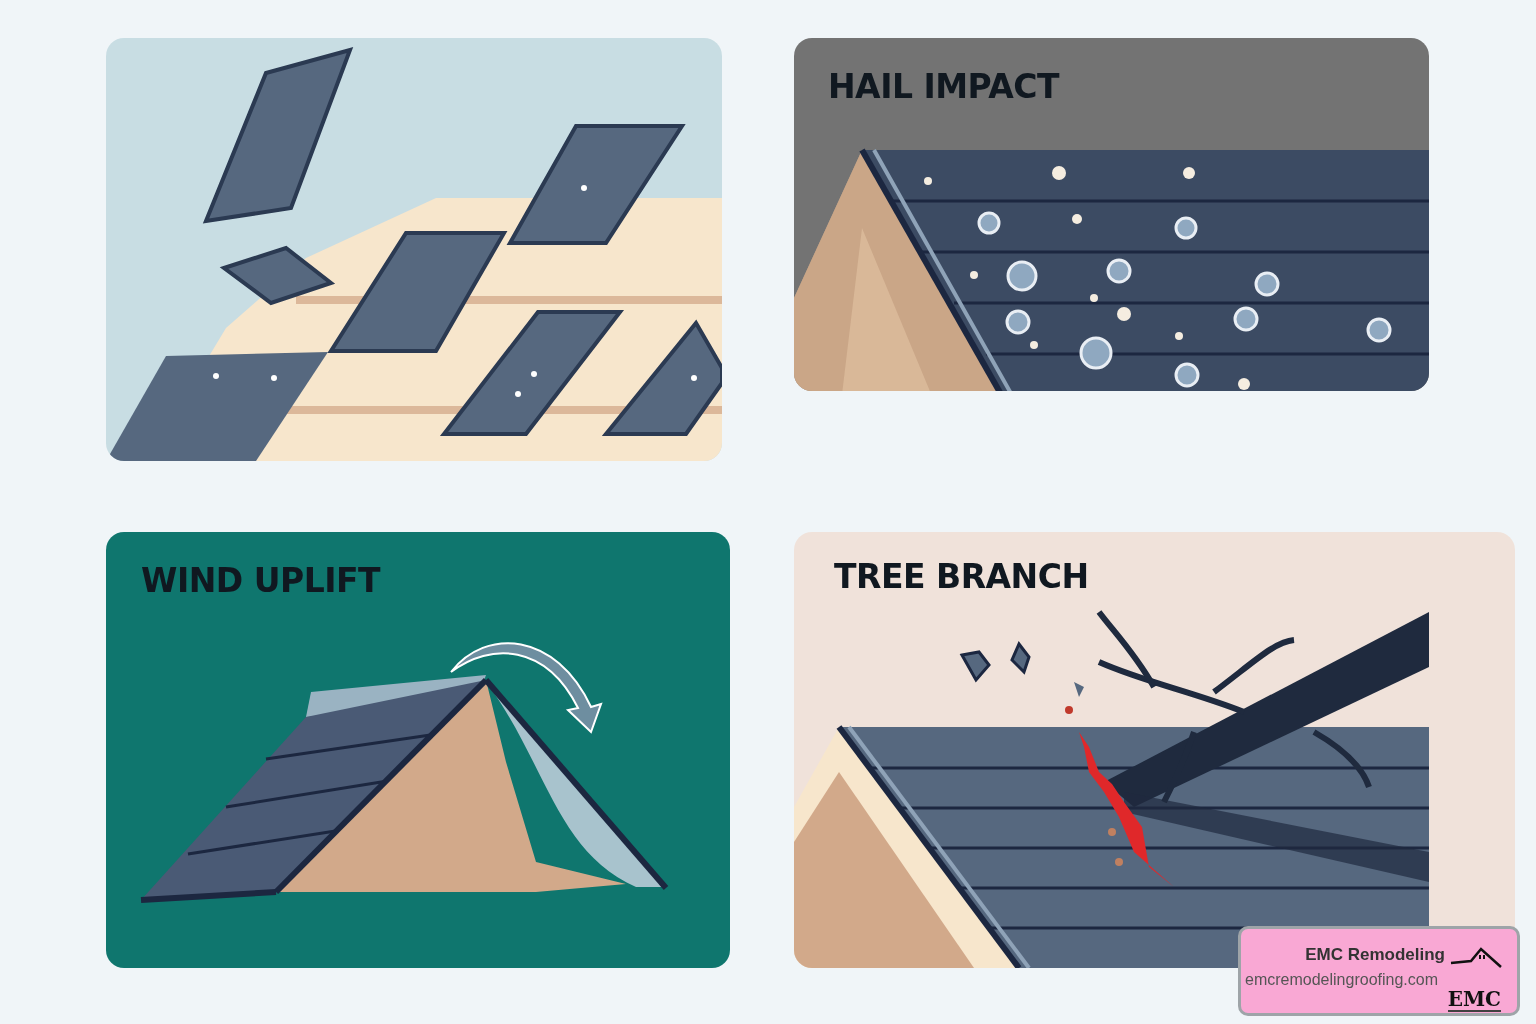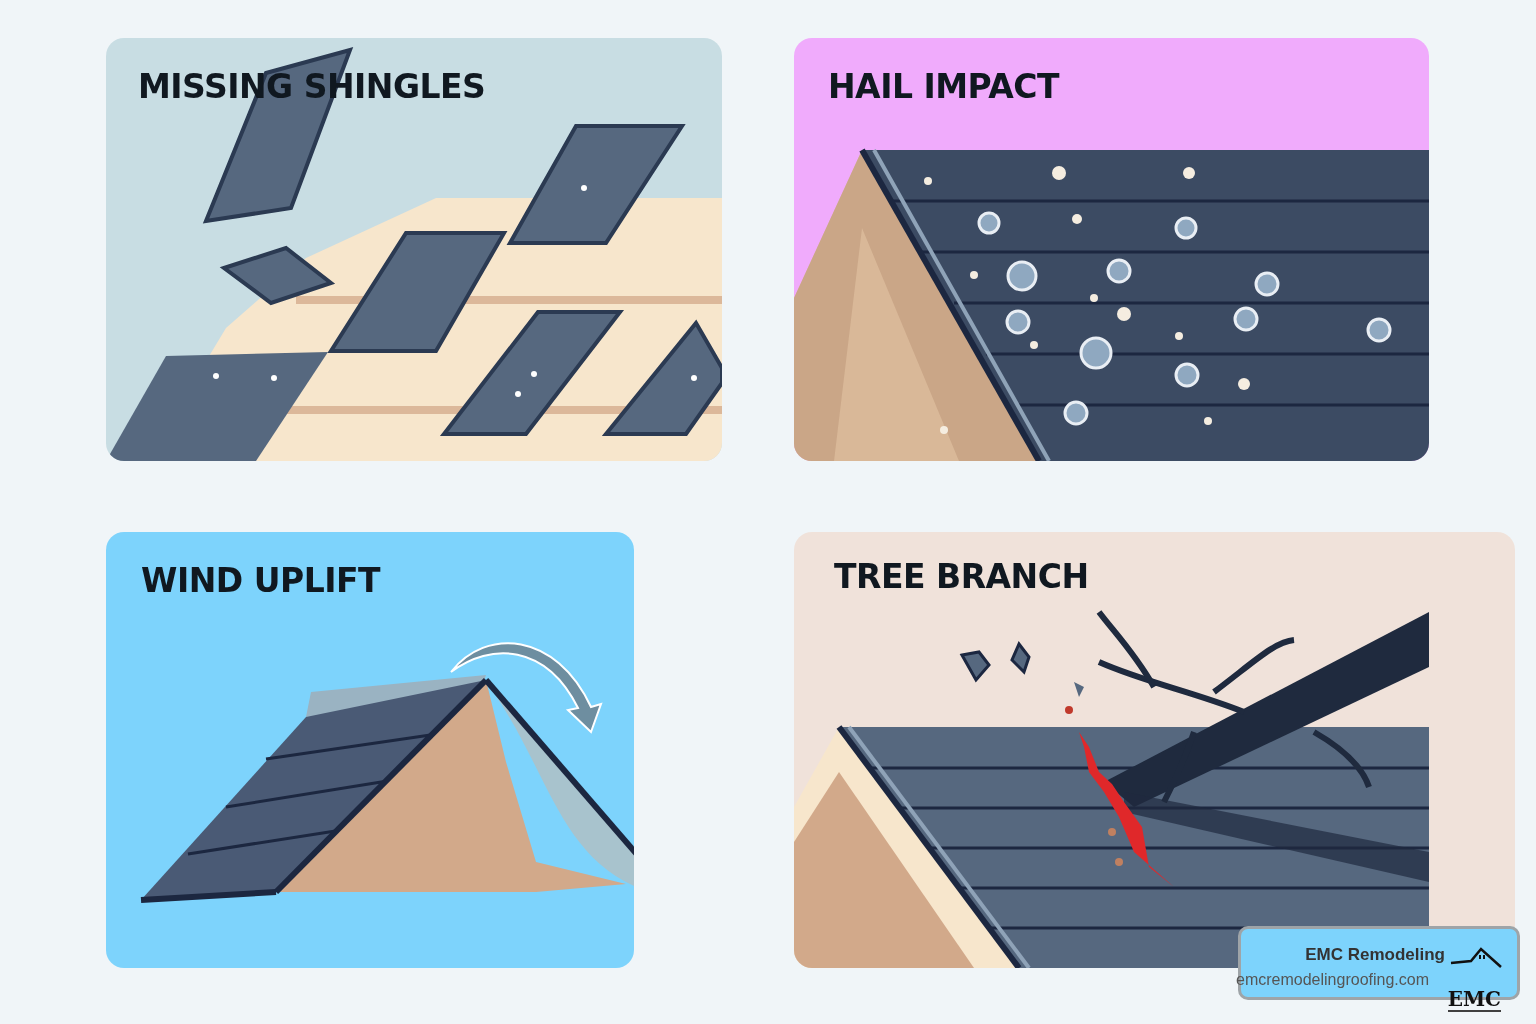--- a/index.html
+++ b/index.html
@@ -1,26 +1,26 @@
 <!DOCTYPE html>
 <html><head>
 <meta charset="utf-8">
 <style>
   html,body{margin:0;padding:0;}
   body{width:1536px;height:1024px;background:#f0f5f8;position:relative;overflow:hidden;font-family:"Liberation Sans",sans-serif;}
   .panel{position:absolute;border-radius:18px;overflow:hidden;}
   .panel svg{position:absolute;left:0;top:0;}
   .title{position:absolute;font-family:"DejaVu Sans",sans-serif;font-weight:bold;font-size:33px;color:#101820;letter-spacing:-0.5px;line-height:42px;}
   #p1{left:106px;top:38px;width:616px;height:423px;background:#c8dde3;}
-  #p2{left:794px;top:38px;width:635px;height:423px;background:#f0abfc;}
-  #p3{left:106px;top:532px;width:528px;height:436px;background:#7dd3fc;}
+  #p2{left:794px;top:38px;width:635px;height:353px;background:#737373;}
+  #p3{left:106px;top:532px;width:624px;height:436px;background:#0f766e;}
   #p4{left:794px;top:532px;width:721px;height:436px;background:#f0e2da;}
-  .badge{position:absolute;left:1238px;top:926px;width:282px;height:74px;background:#7dd3fc;border:3px solid #9ea4a8;border-radius:10px;box-sizing:border-box;}
+  .badge{position:absolute;left:1238px;top:926px;width:282px;height:90px;background:#f9a8d4;border:3px solid #9ea4a8;border-radius:10px;box-sizing:border-box;}
   .badge .name{position:absolute;right:72px;top:16px;font-weight:bold;font-size:17px;color:#333;}
-  .badge .url{position:absolute;right:88px;top:42px;font-size:16px;color:#555;}
+  .badge .url{position:absolute;right:79px;top:42px;font-size:16px;color:#555;}
   .badge .logo{position:absolute;right:12px;top:14px;width:56px;height:50px;}
   .badge .logo-text{position:absolute;right:16px;top:38px;font-family:"DejaVu Serif",serif;font-weight:bold;font-size:20px;color:#111;border-bottom:2px solid #404040;line-height:22px;margin-top:21px;}
 </style>
 </head>
 <body>
 
 <div class="panel" id="p1">
   <svg width="616" height="423" viewBox="0 0 616 423">
     <polygon points="120,290 200,220 330,160 616,160 616,423 40,423" fill="#f7e6cc"></polygon>
     <rect x="190" y="258" width="426" height="8" fill="#dcb89a"></rect>
@@ -32,21 +32,20 @@
     <polygon points="432,274 514,274 420,396 338,396" fill="#56687f" stroke="#2b3a52" stroke-width="4"></polygon>
     <polygon points="590,285 616,330 616,345 580,396 500,396" fill="#56687f" stroke="#2b3a52" stroke-width="4"></polygon>
     <polygon points="60,318 222,314 150,423 0,423" fill="#56687f"></polygon>
     <circle cx="478" cy="150" r="3" fill="#fff"></circle>
     <circle cx="428" cy="336" r="3" fill="#fff"></circle>
     <circle cx="412" cy="356" r="3" fill="#fff"></circle>
     <circle cx="588" cy="340" r="3" fill="#fff"></circle>
     <circle cx="110" cy="338" r="3" fill="#fff"></circle>
     <circle cx="168" cy="340" r="3" fill="#fff"></circle>
   </svg>
-  <div class="title" style="left:32px;top:28px;">MISSING SHINGLES</div>
 </div>
 
 <div class="panel" id="p2">
   <svg width="635" height="423" viewBox="0 0 635 423">
     <polygon points="68,112 635,112 635,423 245,423" fill="#3c4b63"></polygon>
     <g stroke="#1c2740" stroke-width="3">
       <line x1="95" y1="163" x2="635" y2="163"></line>
       <line x1="128" y1="214" x2="635" y2="214"></line>
       <line x1="160" y1="265" x2="635" y2="265"></line>
       <line x1="192" y1="316" x2="635" y2="316"></line>

